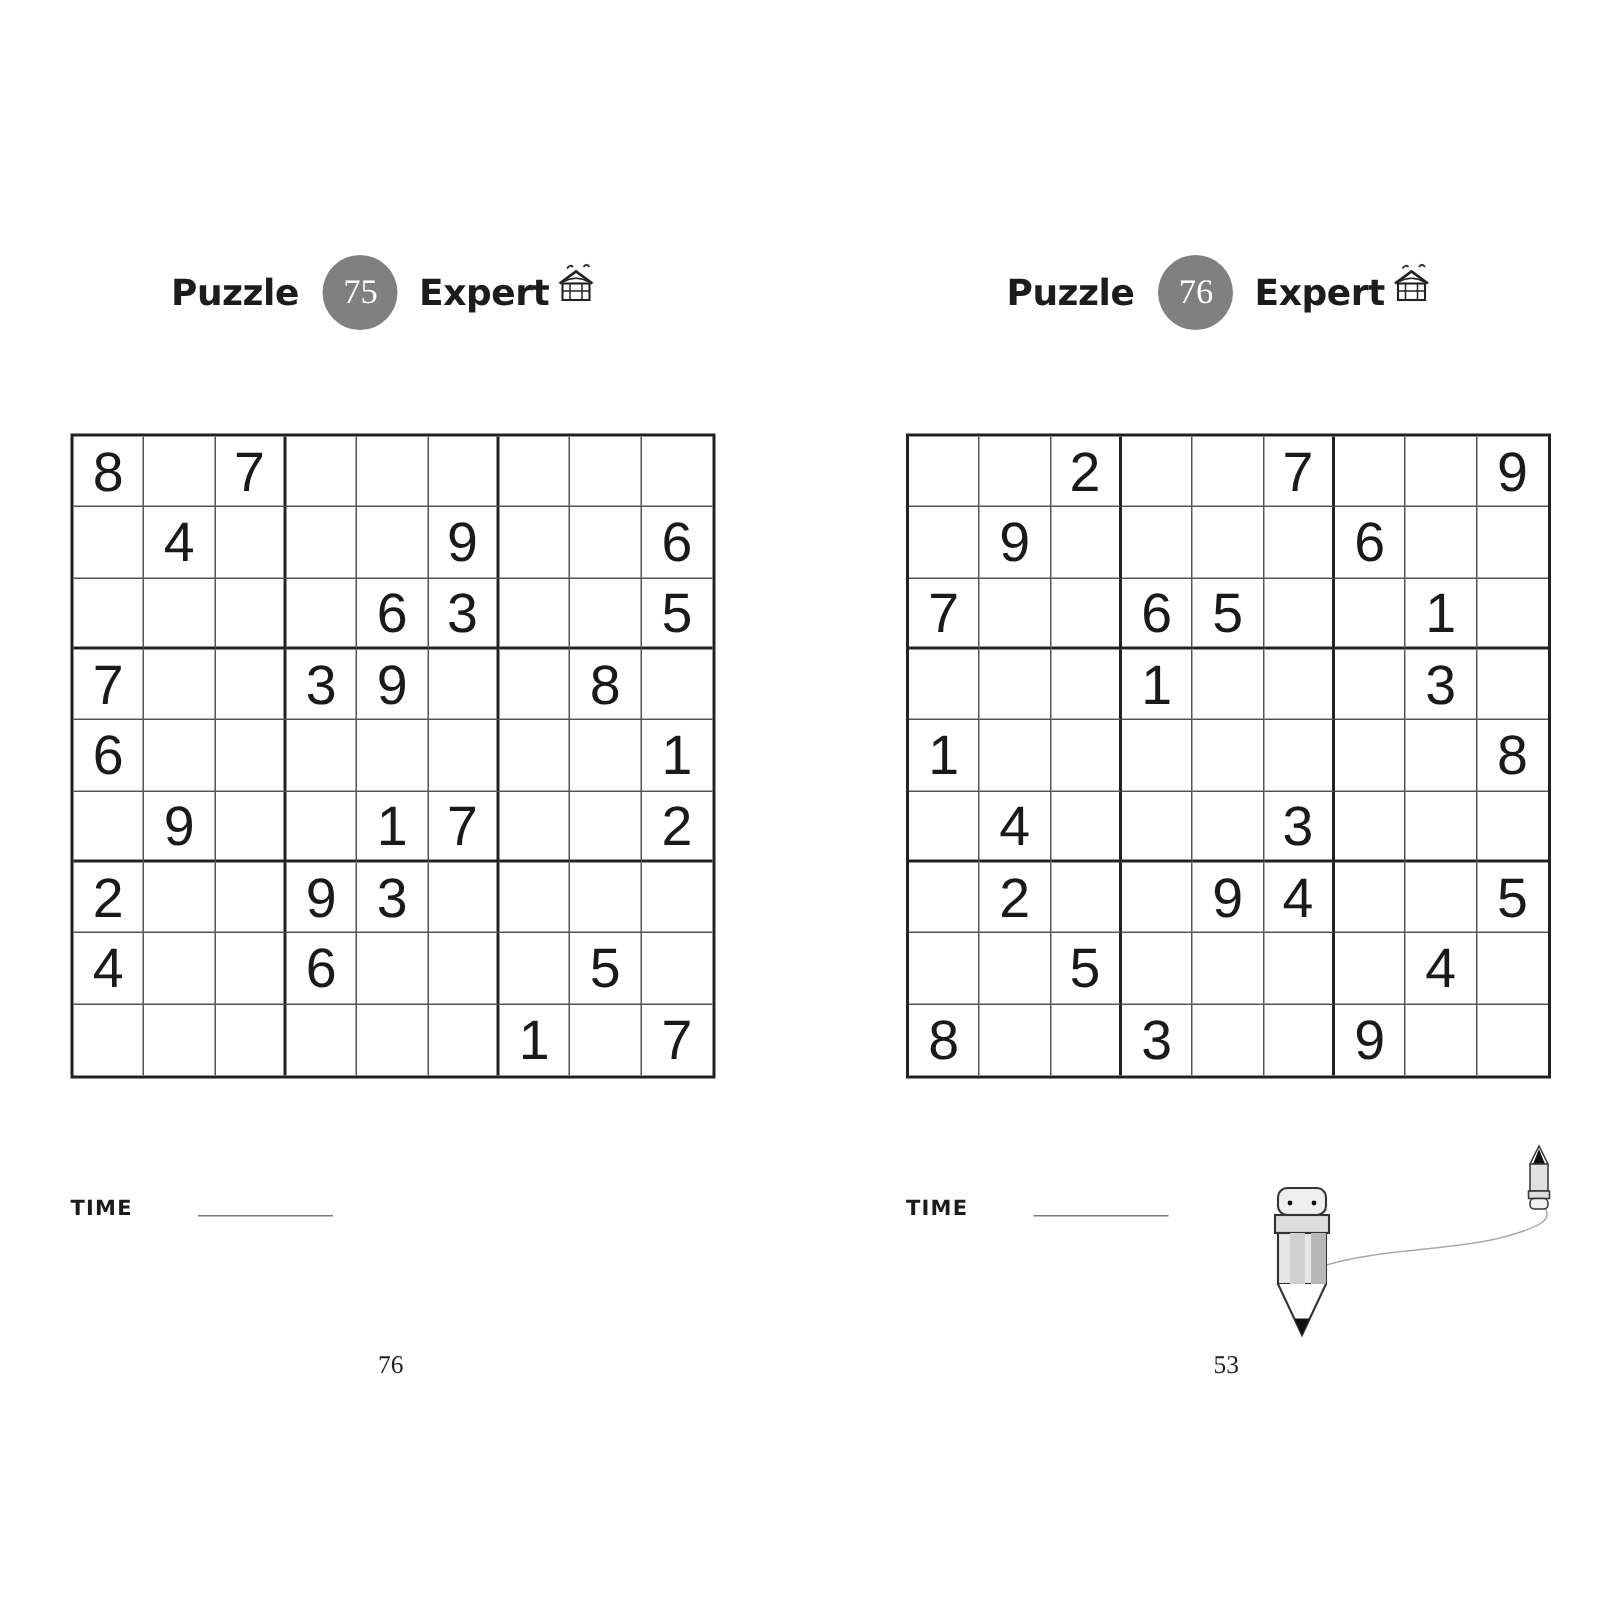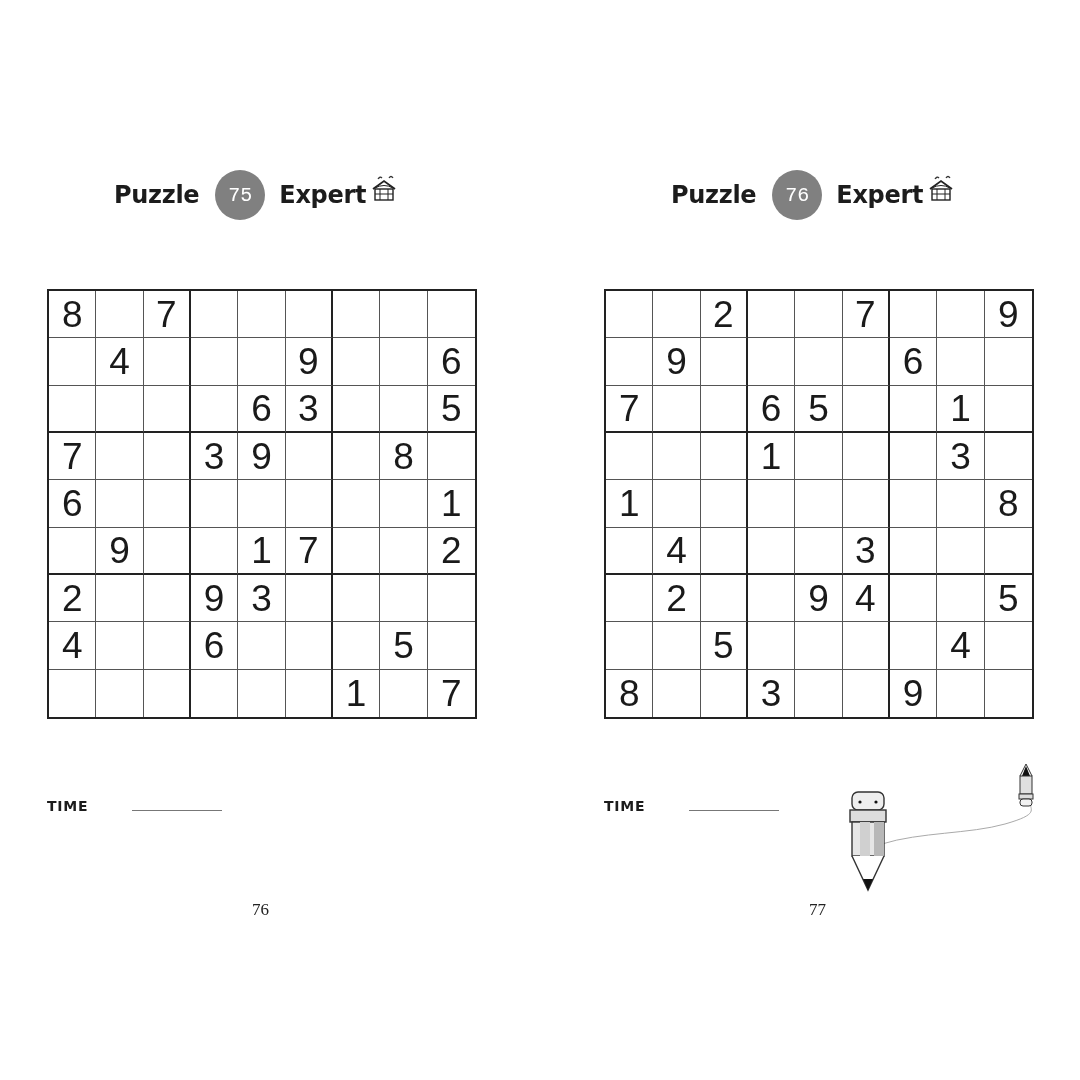--- a/index.html
+++ b/index.html
@@ -11,21 +11,21 @@
   .page.left { left:0; }
   .page.right { left:540px; }
 
   .header { position:absolute; top:170px; height:50px; display:flex; align-items:center; }
   .page.left .header { left:114px; }
   .page.right .header { left:131px; }
   .hdr-word { font-family:"DejaVu Sans", sans-serif; font-weight:bold; font-size:24px; color:#1c1c1c; letter-spacing:-0.3px; }
   .badge {
     width:50px; height:50px; border-radius:50%; background:#808080; color:#ffffff;
     display:flex; align-items:center; justify-content:center;
-    font-family:Liberation Mono, monospace; font-size:20px; margin:0 14px 0 16px;
+    font-family:Liberation Serif, serif; font-size:23px; margin:0 14px 0 16px;
   }
   .diff-icon { margin-left:3px; margin-top:-14px; width:30px; height:30px; }
 
   .grid {
     position:absolute; top:289px; width:430px; height:430px;
     display:grid; grid-template-columns:repeat(9, 1fr); grid-template-rows:repeat(9, 1fr);
     border:2.5px solid #222; box-sizing:border-box; background:#fff;
   }
   .page.left .grid { left:47px; }
   .page.right .grid { left:64px; }
@@ -256,21 +256,21 @@
       <div class="cell c4 r8"></div>
       <div class="cell c5 r8"></div>
       <div class="cell c6 r8">9</div>
       <div class="cell c7 r8"></div>
       <div class="cell c8 r8"></div>
     </div>
   <div class="time-row">
     <span class="time-label">TIME</span>
     <span class="time-line"></span>
   </div>
-  <div class="page-num">77</div>
+  <div class="page-num">53</div>
 
   <svg class="pencils" viewBox="0 0 240 140">
 
     <path d="M52 82 C 90 70, 140 72, 175 62 S 200 48, 200 40" stroke="#aaa" fill="none" stroke-width="1"></path>
 
     <rect x="22" y="30" width="32" height="18" rx="6" fill="#eee" stroke="#333" stroke-width="1.4"></rect>
     <circle cx="30" cy="40" r="1.6" fill="#111"></circle>
     <circle cx="46" cy="40" r="1.6" fill="#111"></circle>
     <rect x="20" y="48" width="36" height="12" fill="#ddd" stroke="#333" stroke-width="1.4"></rect>
     <rect x="22" y="60" width="32" height="34" fill="#e6e6e6" stroke="#333" stroke-width="1.4"></rect>

